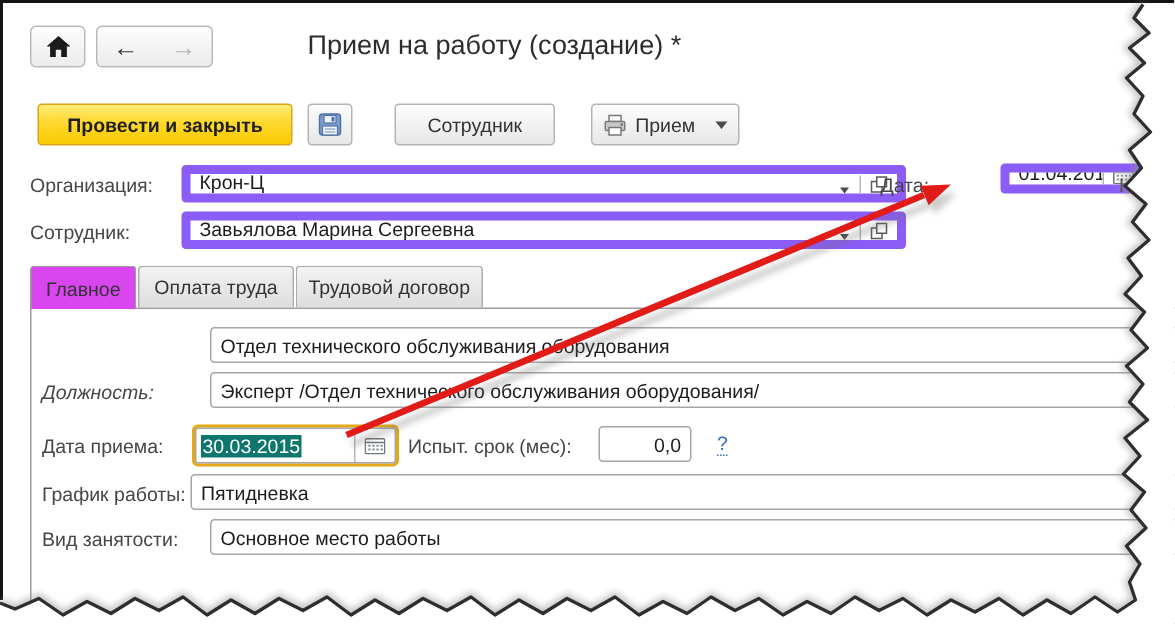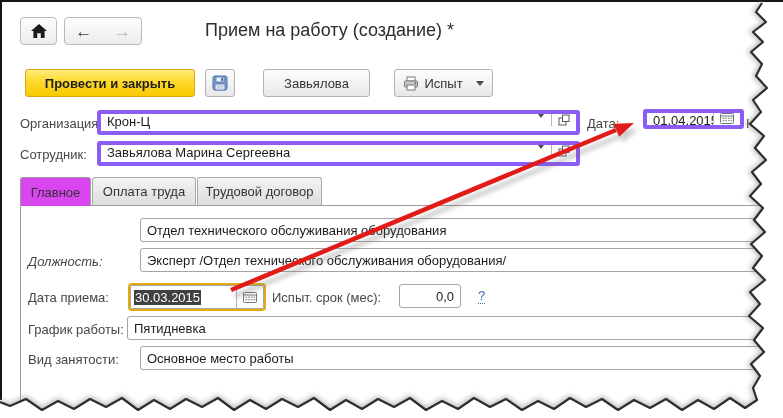--- a/index.html
+++ b/index.html
@@ -36,22 +36,22 @@
     background:linear-gradient(#ffec7a 0%,#ffd92e 45%,#f8ca00 100%);
     border:1px solid #d9a513;font-weight:bold;color:#1f1f1f;}
   #btn-save{left:205px;top:69px;width:30px;height:28px;}
   #btn-check{left:263px;top:69px;width:107px;height:28px;}
   #btn-print{left:394px;top:69px;width:99px;height:28px;gap:5px;}
   .caret-down{width:0;height:0;border-left:4px solid transparent;border-right:4px solid transparent;border-top:5px solid #4a4a4a;margin-left:8px;}
   
   .lbl{color:#464646;white-space:nowrap;}
   
   .fieldbox{
-    display:flex;align-items:flex-start;box-sizing:border-box;background:#fff;
-    border:4px solid #8b5cf6;border-radius:3px;overflow:hidden;
+    display:flex;align-items:flex-end;box-sizing:border-box;background:#fff;
+    border:6px solid #8b5cf6;border-radius:3px;overflow:hidden;margin-left:24px;
   }
   .fieldtext{flex:1;display:flex;align-items:center;padding:0 6px;white-space:nowrap;overflow:hidden;}
   .cell-dd{width:20px;display:flex;align-items:center;justify-content:center;cursor:pointer;}
   .cell-dd .caret{width:0;height:0;border-left:3.5px solid transparent;border-right:3.5px solid transparent;border-top:4.5px solid #4c4c4c;}
   .cell-open{width:24px;display:flex;align-items:center;justify-content:center;border-left:1px solid #b5b5b5;cursor:pointer;}
   .cell-cal{width:26px;display:flex;align-items:center;justify-content:center;border-left:1px solid #b5b5b5;cursor:pointer;}
   #org-combo{left:97px;top:110px;width:483px;height:25px;}
   #emp-combo{left:97px;top:141px;width:483px;height:25px;}
   #date-combo{left:643px;top:109px;width:101px;height:20px;}
   
@@ -71,21 +71,21 @@
     border:1px solid #a5a5a5;border-radius:3px;padding:0 6px;white-space:nowrap;overflow:hidden;
   }
   #inp-department{left:140px;top:218px;width:648px;height:24px;}
   #inp-position{left:140px;top:248px;width:648px;height:24px;}
   #inp-schedule{left:127px;top:316px;width:661px;height:24px;}
   #inp-employment{left:140px;top:346px;width:648px;height:24px;}
   
   #hire-focus{left:128px;top:283px;width:138px;height:28px;border:2px solid #e5a810;border-radius:4px;box-sizing:border-box;background:#fff;display:flex;}
   #hire-inner{flex:1;display:flex;align-items:stretch;border:1px solid #a5a5a5;border-radius:2px;box-sizing:border-box;margin:0;overflow:hidden;}
   #hire-text{flex:1;display:flex;align-items:center;padding:0 3px;}
-  .selection{background:#404040;color:#fff;padding:0 1px;}
+  .selection{background:#0f766e;color:#fff;padding:0 1px;}
   #inp-probation{left:399px;top:284px;width:62px;height:24px;justify-content:flex-end;}
   #probation-help{left:478px;top:289px;color:#2e6fb5;border-bottom:1px dotted #2e6fb5;cursor:pointer;line-height:1.1;}
   
   .icn{display:block;}
   
   #torn-overlay,#arrow-overlay{left:0;top:0;width:783px;height:418px;pointer-events:none;}
   #torn-overlay{z-index:40;}
   #arrow-overlay{z-index:50;}
 </style>
 </head>
@@ -117,29 +117,29 @@
   <div class="abs btn" id="btn-save">
     <svg class="icn" width="16" height="16" viewBox="0 0 16 16">
       <rect x="1" y="1" width="14" height="14" rx="2" fill="#7d9cc9" stroke="#4f74ab" stroke-width="1"></rect>
       <rect x="4" y="2" width="8" height="5" fill="#eef3fa" stroke="#4f74ab" stroke-width="0.8"></rect>
       <rect x="9" y="3" width="2" height="3" fill="#4f74ab"></rect>
       <rect x="3" y="9" width="10" height="6" fill="#eef3fa" stroke="#4f74ab" stroke-width="0.8"></rect>
       <line x1="4.5" y1="11" x2="11.5" y2="11" stroke="#9db4d2" stroke-width="1"></line>
       <line x1="4.5" y1="13" x2="11.5" y2="13" stroke="#9db4d2" stroke-width="1"></line>
     </svg>
   </div>
-  <div class="abs btn" id="btn-check">Завьялова</div>
+  <div class="abs btn" id="btn-check">Сотрудник</div>
   <div class="abs btn" id="btn-print">
     <svg class="icn" width="16" height="15" viewBox="0 0 16 15">
       <rect x="4" y="1" width="8" height="4" fill="#fff" stroke="#777" stroke-width="1"></rect>
       <rect x="1.5" y="5" width="13" height="6" rx="1" fill="#c9c9c9" stroke="#7a7a7a" stroke-width="1"></rect>
       <rect x="4" y="9" width="8" height="5" fill="#fff" stroke="#777" stroke-width="1"></rect>
       <circle cx="12.5" cy="7" r="0.9" fill="#6a6a6a"></circle>
     </svg>
-    <span>Испыт</span>
+    <span>Прием</span>
     <span class="caret-down"></span>
   </div>
 
   <div class="abs lbl" style="left:20px;top:116px;">Организация:</div>
   <div class="abs fieldbox" id="org-combo">
     <div class="fieldtext">Крон-Ц</div>
     <div class="cell-dd">
         <span class="caret"></span>
       </div>
     <div class="cell-open">

